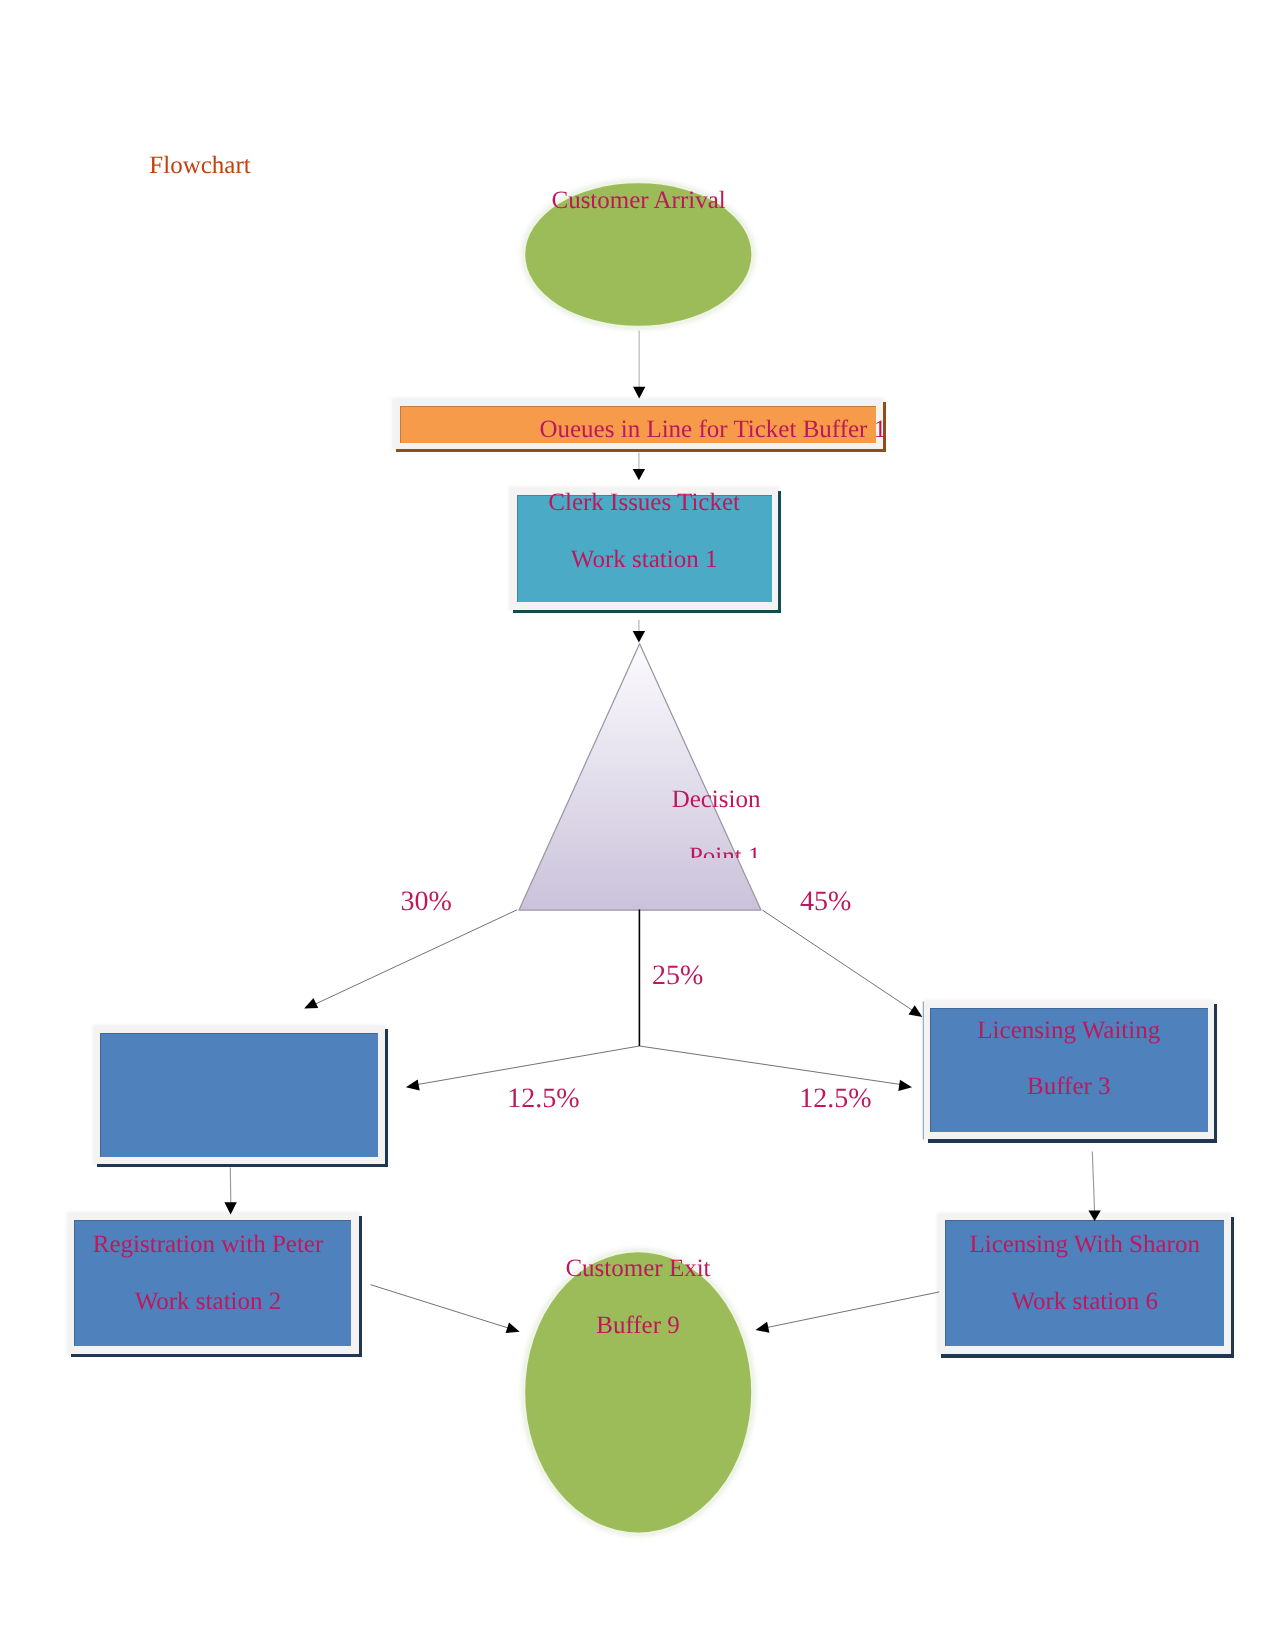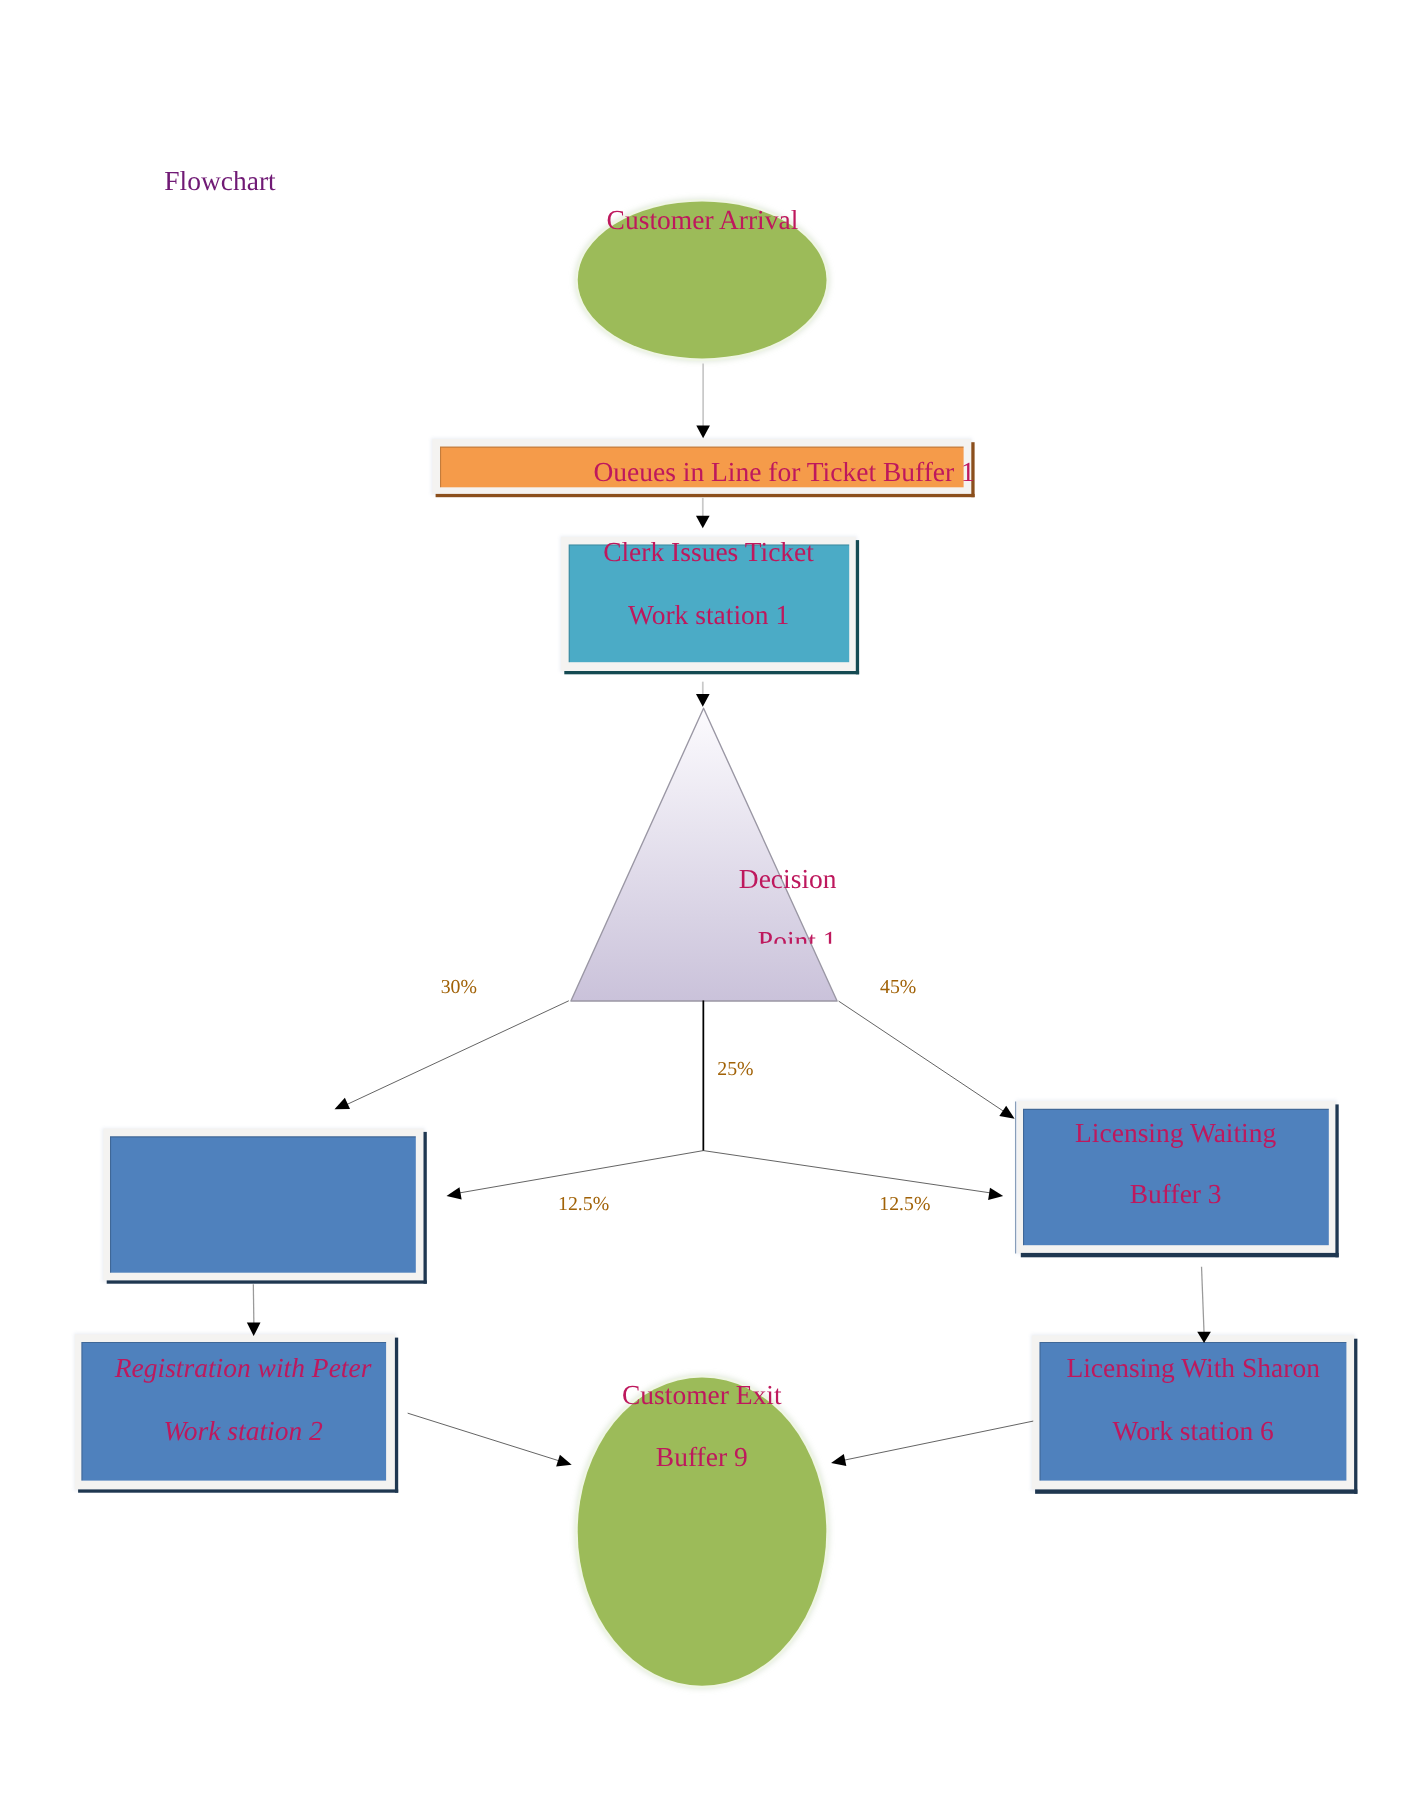--- a/index.html
+++ b/index.html
@@ -2,22 +2,22 @@
 <html><head>
 <meta charset="utf-8">
 <title>Flowchart</title>
 <style>
   html,body{margin:0;padding:0;background:#ffffff;}
   body{width:1275px;height:1650px;overflow:hidden;
        font-family:"Liberation Serif",serif;-webkit-font-smoothing:antialiased;text-rendering:geometricPrecision;}
   #page{position:relative;width:1275px;height:1650px;background:#ffffff;}
   .chart-title,.pct,.nodetext{transform:translateZ(0);}
   #edges{position:absolute;left:0;top:0;width:1275px;height:1650px;z-index:5;pointer-events:none;}
-  .chart-title{position:absolute;font-size:25px;line-height:1;color:#701a75;z-index:6;}
-  .pct{position:absolute;font-size:18px;line-height:1;color:#a16207;white-space:nowrap;z-index:6;}
+  .chart-title{position:absolute;font-size:25px;line-height:1;color:#c2410c;z-index:6;}
+  .pct{position:absolute;font-size:28px;line-height:1;color:#be185d;white-space:nowrap;z-index:6;}
   .nodetext{position:absolute;text-align:center;font-size:25px;color:#be185d;z-index:6;
             white-space:nowrap;line-height:1;}
   .nodetext .gap{height:31.5px;}
   
   .box{position:absolute;box-sizing:border-box;background:#F4F3F1;z-index:2;
        box-shadow:0 0 3px 1px rgba(235,238,244,0.95);}
   .box .fill{position:absolute;box-sizing:border-box;}
   .box .sh-r{position:absolute;}
   .box .sh-b{position:absolute;}
 </style>
@@ -171,21 +171,21 @@
     <div>Point 1</div>
   </div>
 
 
   <div class="nodetext" style="left:922.8px;top:1017.7px;width:292px;">
     <div>Licensing Waiting</div>
     <div class="gap"></div>
     <div>Buffer 3</div>
   </div>
 
-  <div class="nodetext" style="left:76px;top:1232.3px;width:290px;font-style:italic;">
+  <div class="nodetext" style="left:63px;top:1232.3px;width:290px;">
     <div>Registration with Peter</div>
     <div class="gap"></div>
     <div>Work station 2</div>
   </div>
 
   <div class="nodetext" style="left:938.7px;top:1232.0px;width:292px;">
     <div>Licensing With Sharon</div>
     <div class="gap"></div>
     <div>Work station 6</div>
   </div>

